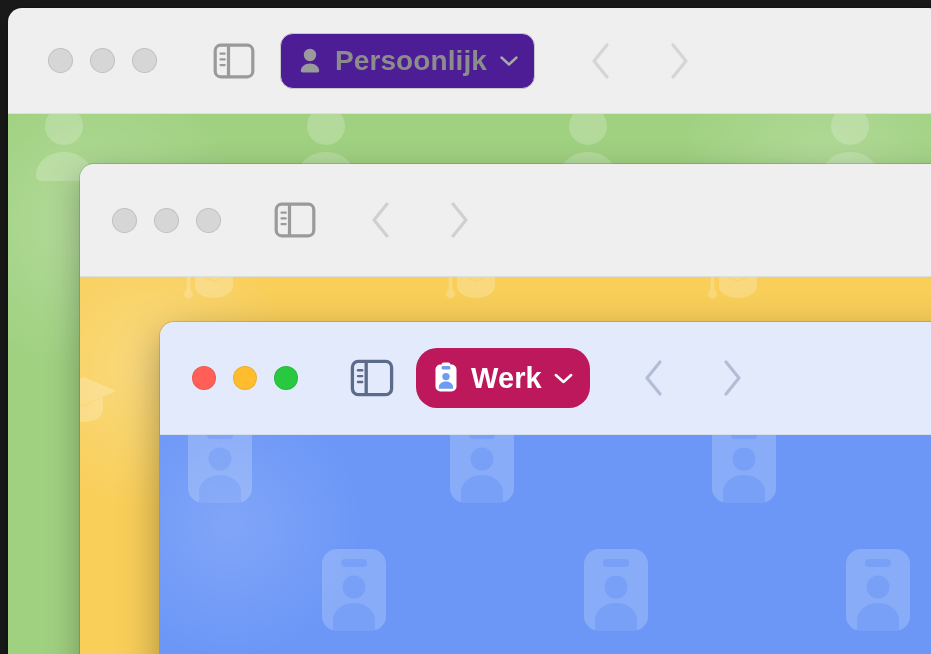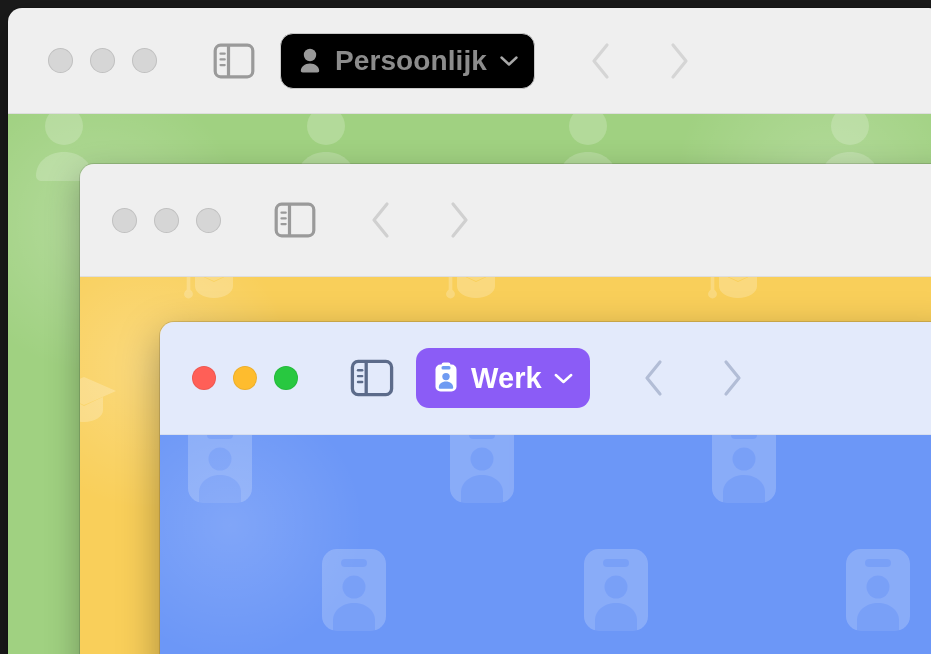--- a/index.html
+++ b/index.html
@@ -122,34 +122,34 @@
     flex: none;
     display: flex;
     align-items: center;
     box-sizing: border-box;
     height: 56px;
     border-radius: 13px;
     padding: 0 14px 0 16px;
   }
   .w1 .profile-pill {
     margin-left: 24px;
-    background: #000000;
+    background: #4c1d95;
     border: 1px solid #C9C9C9;
   }
   .w2 .profile-pill {
     margin-left: 22px;
     background: #EFEFEF;
     border: 1px solid #C9C9C9;
   }
   .w3 .profile-pill {
     margin-left: 22px;
-    background: #8b5cf6;
+    background: #be185d;
     border: 1px solid transparent;
     height: 60px;
-    border-radius: 13px;
+    border-radius: 21px;
   }
   .pill-icon {
     flex: none;
     display: flex;
     align-items: center;
     justify-content: center;
     width: 26px;
     height: 30px;
   }
   .pill-label {

